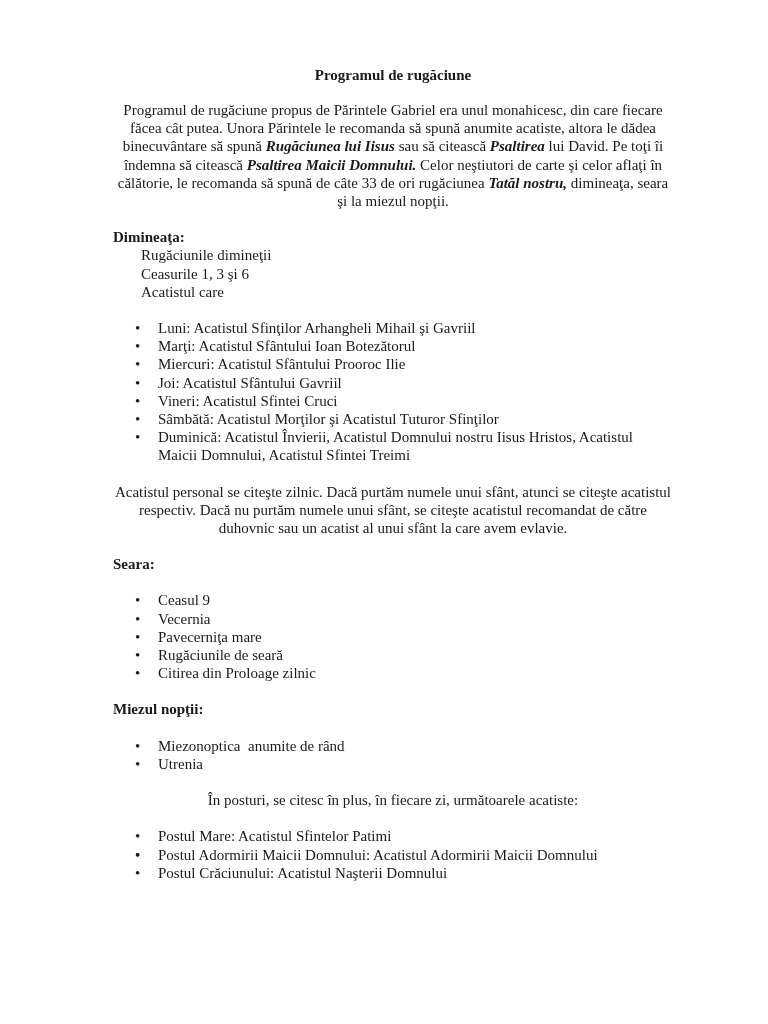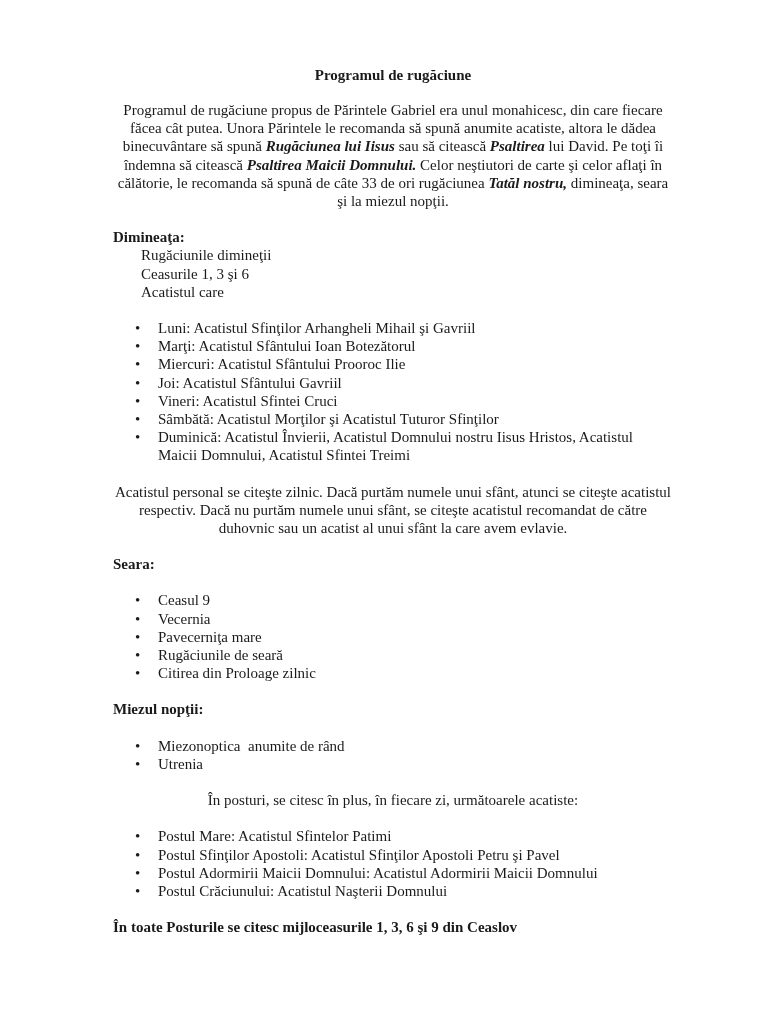--- a/index.html
+++ b/index.html
@@ -85,20 +85,19 @@
   <div class="gap"></div>
   <ul>
     <li><span class="bullet">•</span><span style="white-space:pre;">Miezonoptica  anumite de rând</span></li>
     <li><span class="bullet">•</span><span>Utrenia</span></li>
   </ul>
 
   <p class="para">În posturi, se citesc în plus, în fiecare zi, următoarele acatiste:</p>
 
   <ul>
     <li><span class="bullet">•</span><span>Postul Mare: Acatistul Sfintelor Patimi</span></li>
-    <li><span class="bullet">•</span><span>Postul Sfinţilor Apostoli: Acatistul Sfinţilor Apostoli Petru şi Pavel</span></li>
+    <li><span class="bullet">•</span></li>
     <li><span class="bullet">•</span><span>Postul Adormirii Maicii Domnului: Acatistul Adormirii Maicii Domnului</span></li>
     <li><span class="bullet">•</span><span>Postul Crăciunului: Acatistul Naşterii Domnului</span></li>
   </ul>
 
-  <p class="heading">În toate Posturile se citesc mijloceasurile 1, 3, 6 şi 9 din Ceaslov</p>
 
 </div>
 
 </body></html>

